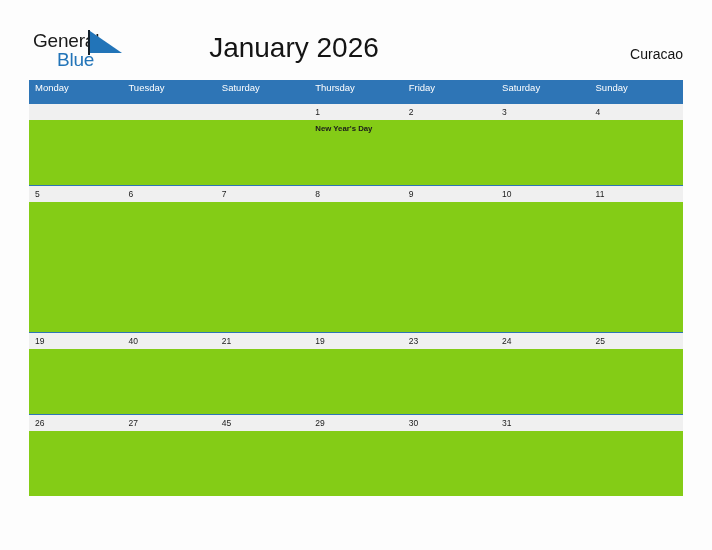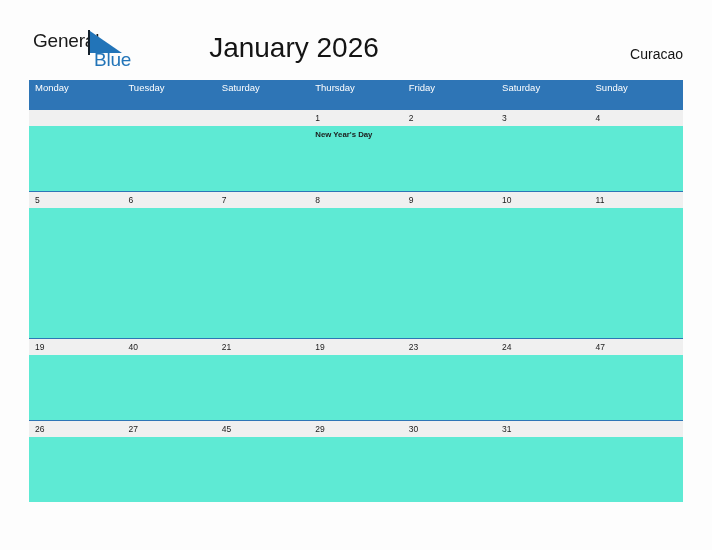--- a/index.html
+++ b/index.html
@@ -47,21 +47,20 @@
     font-family: "Liberation Sans", sans-serif;
   }
   .logo-blue {
     position: absolute;
     left: 24px;
     top: 19px;
     font-size: 19px;
     letter-spacing: -0.2px;
     color: #2274b8;
     font-family: "Liberation Sans", sans-serif;
-    margin-left: 37px;
   }
   .logo-flag {
     position: absolute;
     left: 57px;
     top: 1px;
     width: 32px;
     height: 22px;
   }
   .logo-mast {
     position: absolute;
@@ -97,21 +96,21 @@
   
   .calendar {
     position: absolute;
     left: 29px;
     top: 80px;
     width: 654px;
   }
   .weekday-row {
     display: flex;
     width: 100%;
-    height: 29px;
+    height: 23px;
     background: #2e75b6;
   }
   .weekday-cell {
     flex: 1 1 0;
     color: #ffffff;
     font-size: 9.5px;
     line-height: 16px;
     padding-left: 6px;
     box-sizing: border-box;
     font-family: "Liberation Sans", sans-serif;
@@ -139,21 +138,21 @@
     line-height: 16px;
     color: #1b1b1b;
     padding-left: 6px;
     box-sizing: border-box;
     font-family: "Liberation Sans", sans-serif;
   }
   .week-body {
     display: flex;
     width: 100%;
     height: 65px;
-    background: #5eead4;
+    background: #84cc16;
   }
   .event-cell {
     flex: 1 1 0;
     padding: 4px 5px 0 6px;
     box-sizing: border-box;
   }
   .event-text {
     font-size: 7.8px;
     line-height: 10px;
     color: #1b1b1b;
@@ -295,21 +294,21 @@
     </div>
 
     <div class="week">
       <div class="week-dates">
         <div class="date-cell">19</div>
         <div class="date-cell">40</div>
         <div class="date-cell">21</div>
         <div class="date-cell">19</div>
         <div class="date-cell">23</div>
         <div class="date-cell">24</div>
-        <div class="date-cell">47</div>
+        <div class="date-cell">25</div>
       </div>
       <div class="week-body">
         <div class="event-cell">
             <div class="event-text"></div>
           </div>
         <div class="event-cell">
             <div class="event-text"></div>
           </div>
         <div class="event-cell">
             <div class="event-text"></div>

